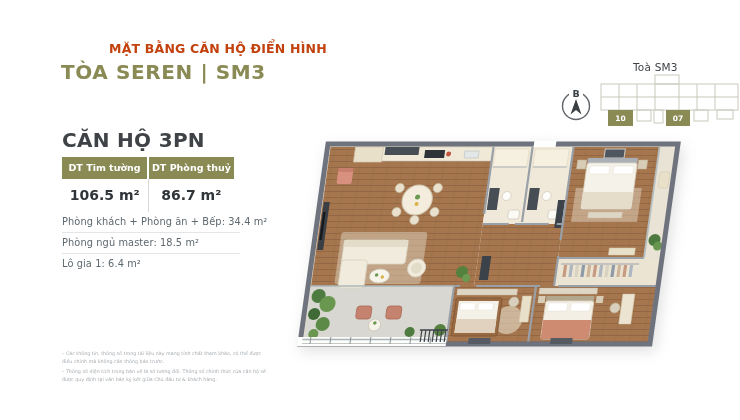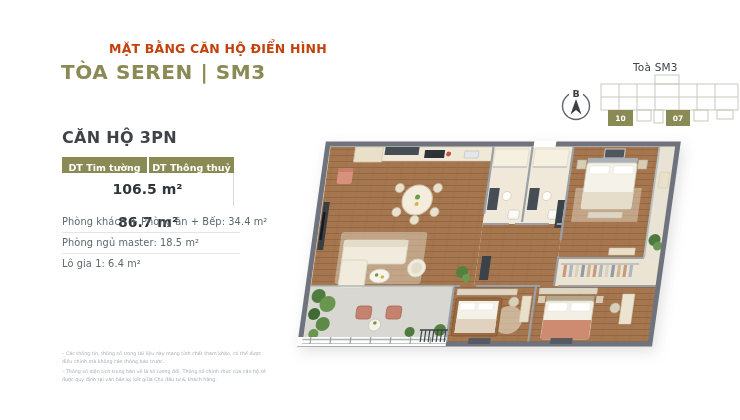--- a/index.html
+++ b/index.html
@@ -10,30 +10,30 @@
   
   .eyebrow {
     position:absolute; left:62px; top:41px; font-size:12.5px; font-weight:bold;
     color:#c2410c; letter-spacing:0.2px; white-space:nowrap;margin-left:47px;
   }
   .page-title {
     position:absolute; left:61px; top:60px; font-size:20px; font-weight:bold;
     color:#8a8a55; letter-spacing:0.6px; white-space:nowrap;
   }
   .unit-heading {
-    position:absolute; left:62px; top:128px; font-size:16px; font-weight:bold;
+    position:absolute; left:62px; top:128px; font-size:20px; font-weight:bold;
     color:#3f4347; letter-spacing:0.3px;
   }
   .area-table { position:absolute; left:62px; top:157px; width:172px; }
   .area-table .hdr { display:flex; gap:2px; }
   .area-table .hdr div {
     flex:1; background:#8a8a55; color:#ffffff; font-size:9.5px; font-weight:bold;
-    height:16px; line-height:22px; text-align:center; white-space:nowrap;
-  }
-  .area-table .vals { display:flex;flex-direction:column; }
+    height:22px; line-height:22px; text-align:center; white-space:nowrap;
+  }
+  .area-table .vals { display:flex; }
   .area-table .vals div {
     flex:1; font-size:14px; font-weight:bold; color:#30353a; text-align:center;
     padding:8px 0 9px;
   }
   .area-table .vals div:first-child { border-right:1px solid #d8d8d8; }
   .rooms { position:absolute; left:62px; top:212px; width:178px; }
   .room-row {
     font-size:9.8px; color:#5d686f; padding:4px 0 5px;
     border-bottom:1px solid #e4e5e6; white-space:nowrap; letter-spacing:0.1px;
   }
@@ -60,21 +60,21 @@
 
 <div class="slide">
 
   <div class="eyebrow">MẶT BẰNG CĂN HỘ ĐIỂN HÌNH</div>
   <div class="page-title">TÒA SEREN | SM3</div>
   <div class="unit-heading">CĂN HỘ 3PN</div>
 
   <div class="area-table">
     <div class="hdr">
       <div>DT Tim tường</div>
-      <div>DT Thông thuỷ</div>
+      <div>DT Phòng thuỷ</div>
     </div>
     <div class="vals">
       <div>106.5 m²</div>
       <div>86.7 m²</div>
     </div>
   </div>
 
   <div class="rooms">
     <div class="room-row">Phòng khách + Phòng ăn + Bếp: 34.4 m²</div>
     <div class="room-row">Phòng ngủ master: 18.5 m²</div>

